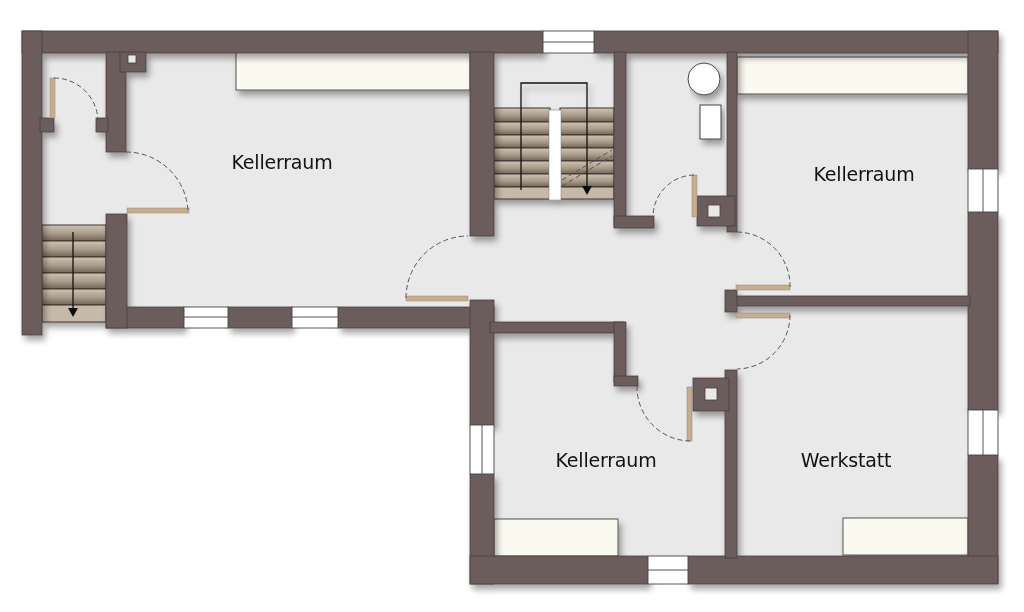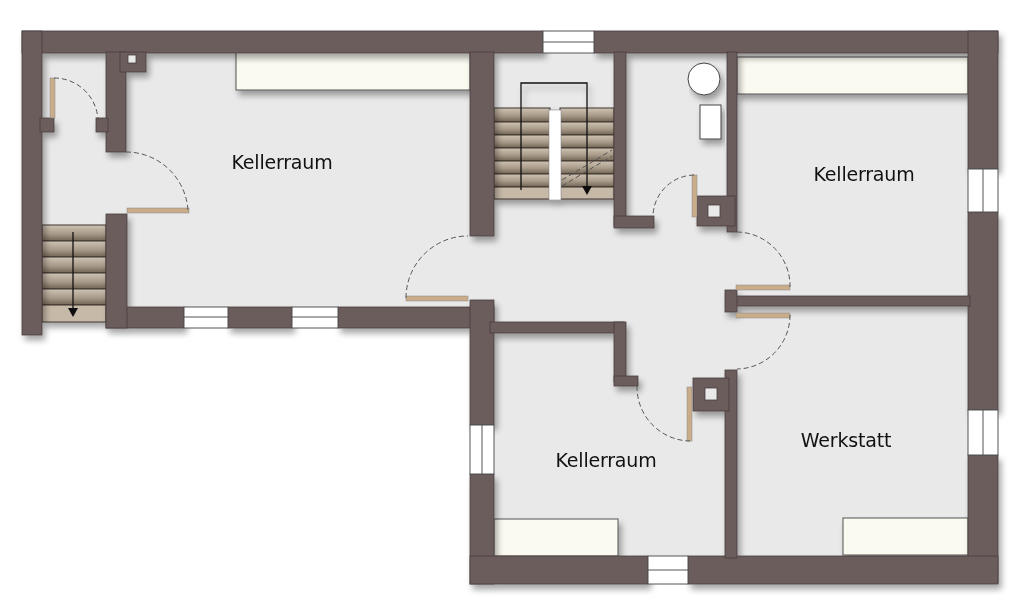--- a/index.html
+++ b/index.html
@@ -208,13 +208,13 @@
     <g>
       <rect x="687" y="387" width="5" height="54" fill="#c9ad8a" stroke="#888" stroke-width="0.5"></rect>
       <path d="M637,386 A54,54 0 0 0 690,441" fill="none" stroke="#555" stroke-width="1" stroke-dasharray="5,3"></path>
     </g>
   </g>
 </svg>
 
 <div class="room-label" style="left:282px; top:162px;">Kellerraum</div>
 <div class="room-label" style="left:864px; top:174px;">Kellerraum</div>
 <div class="room-label" style="left:606px; top:460px;">Kellerraum</div>
-<div class="room-label" style="left:846px; top:440px;">Werkstatt</div>
+<div class="room-label" style="left:846px; top:460px;">Werkstatt</div>
 
 </body></html>

